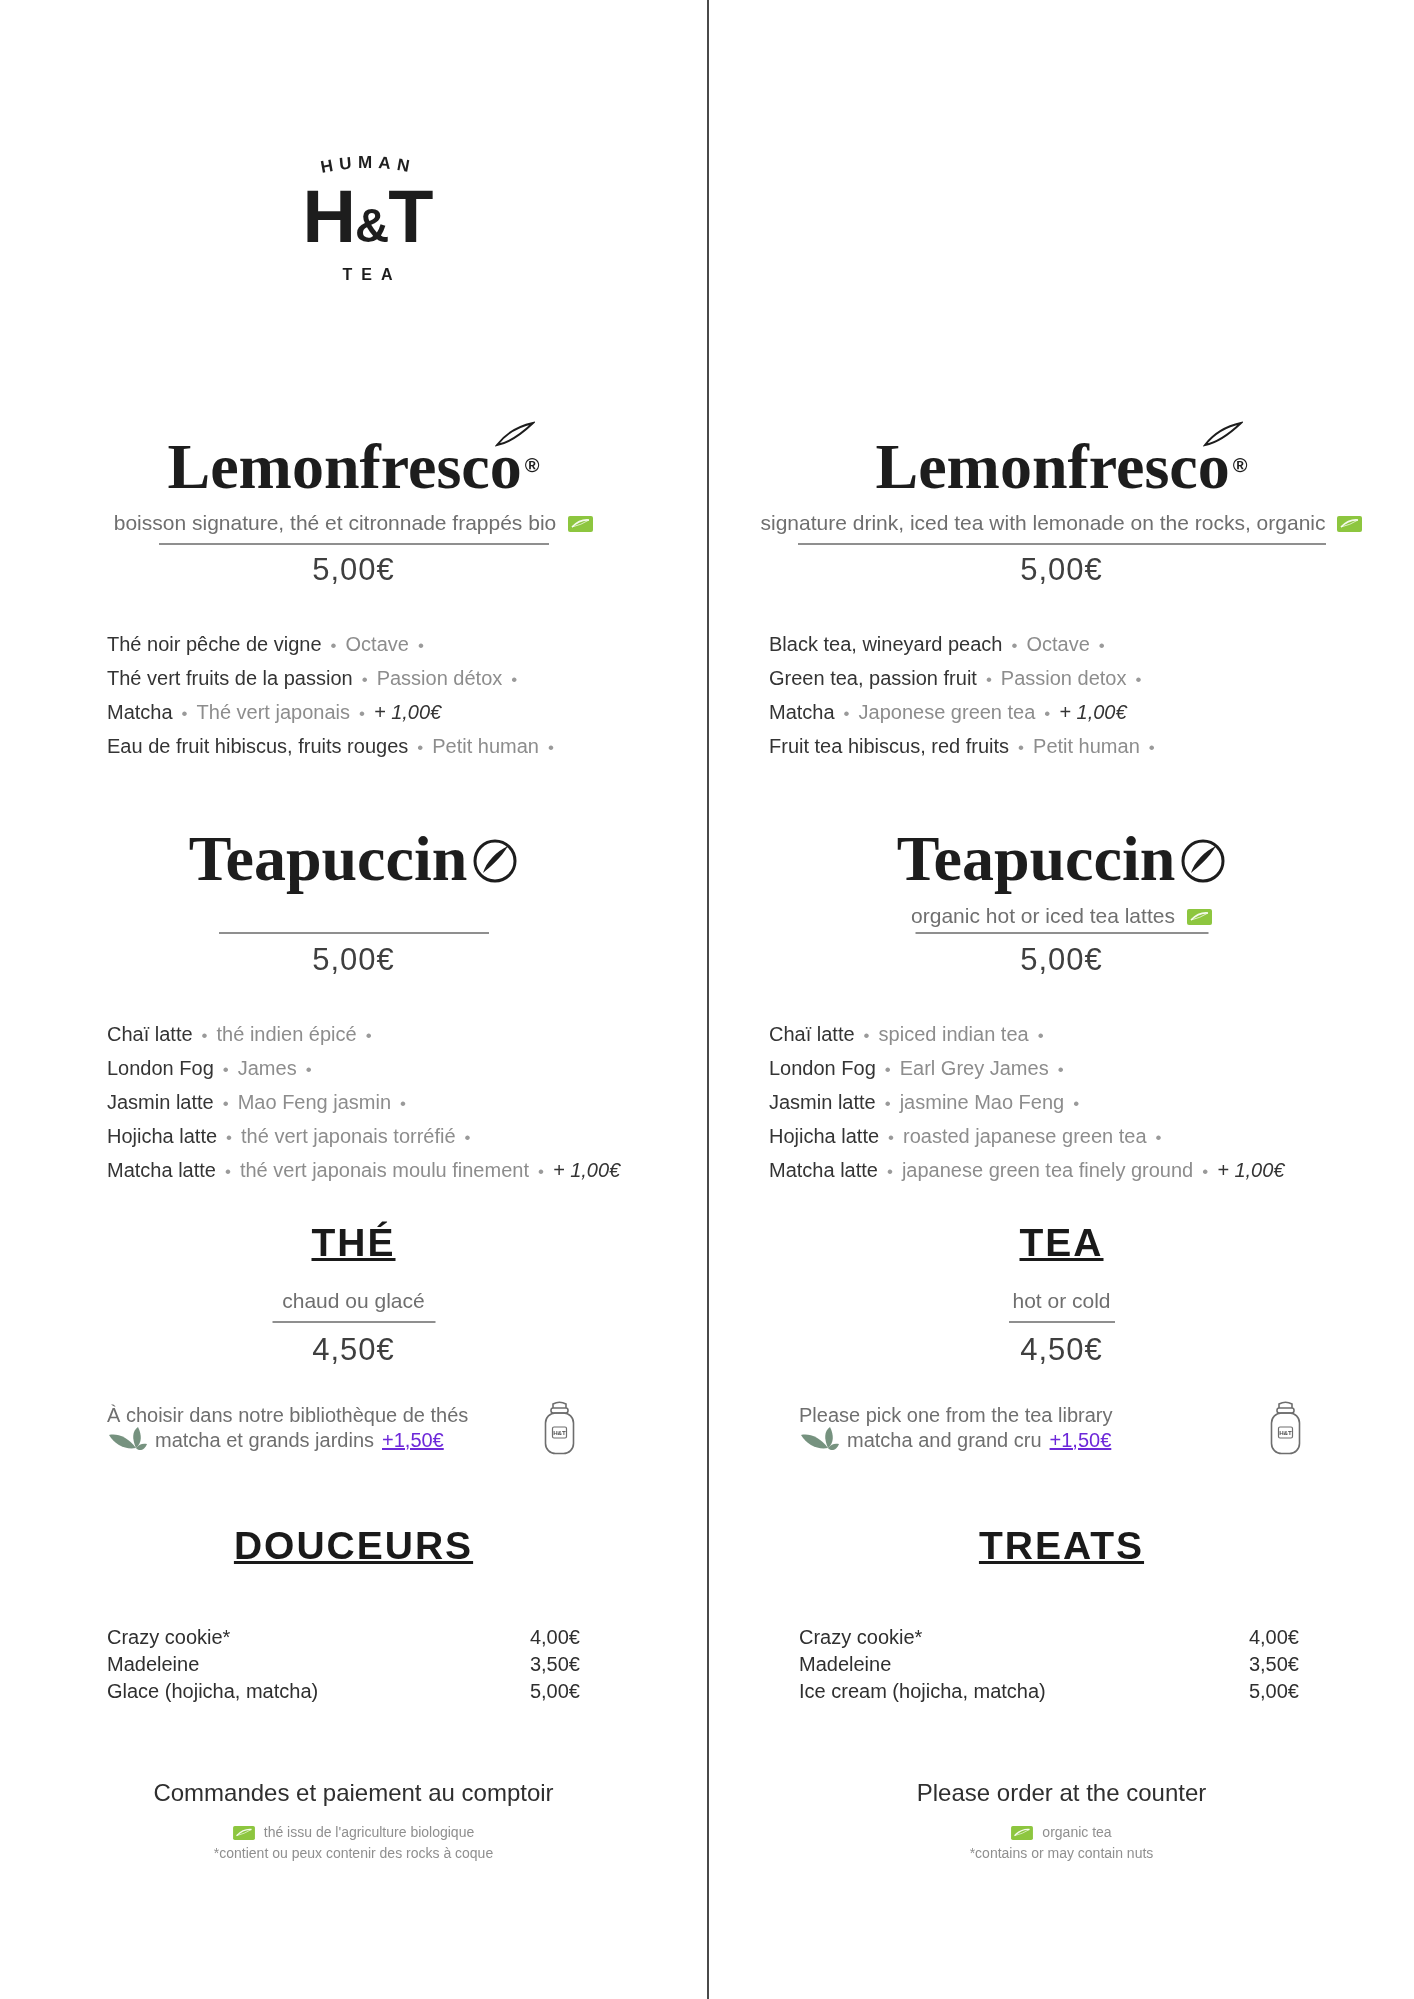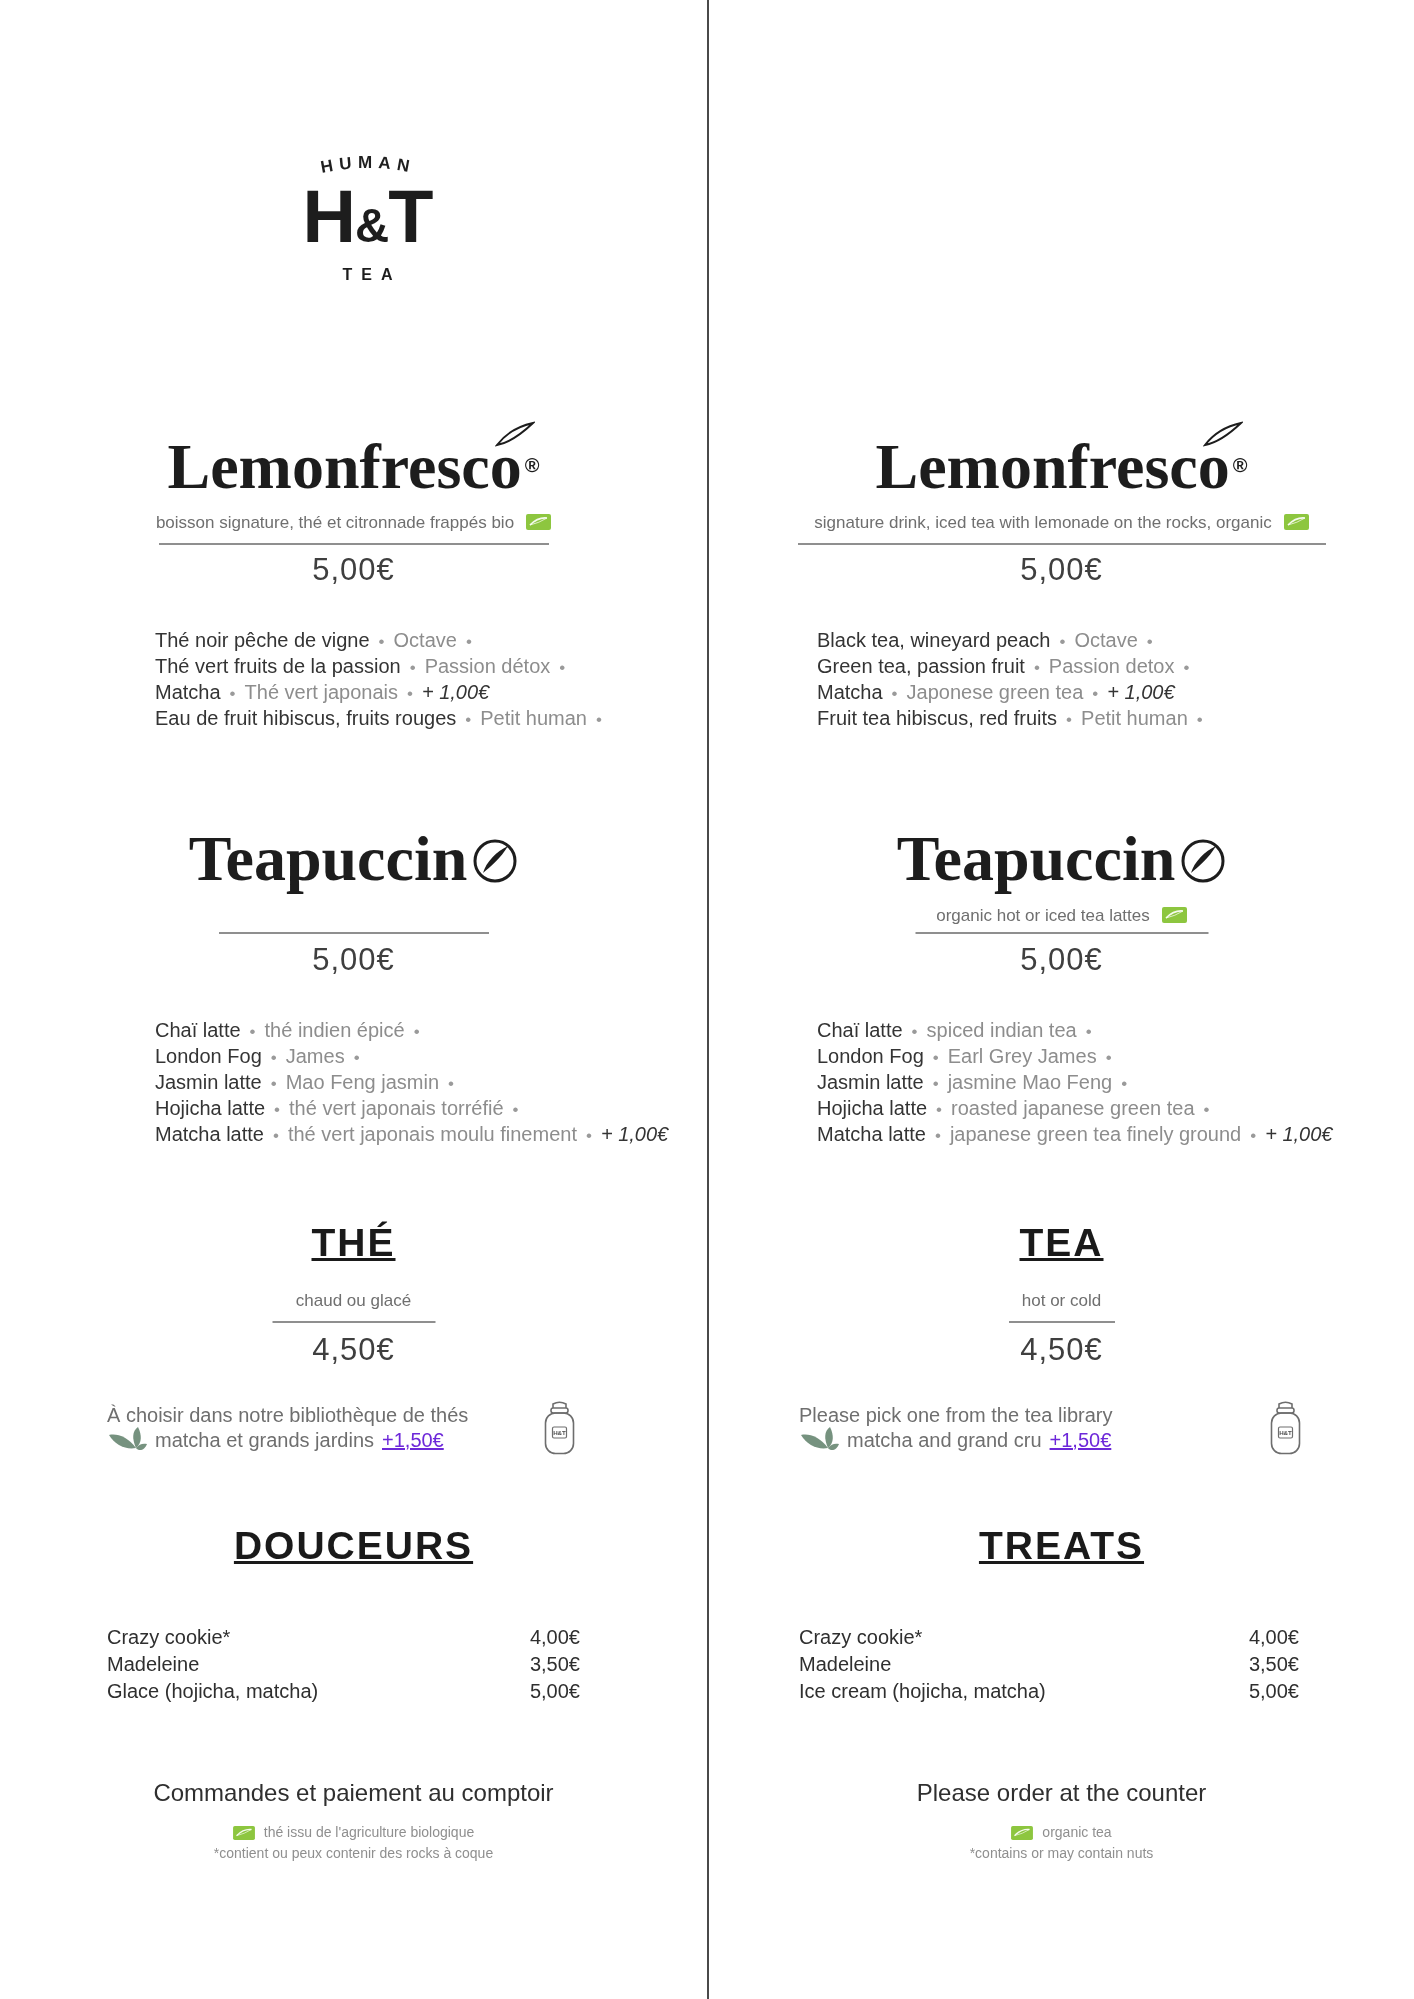--- a/index.html
+++ b/index.html
@@ -17,27 +17,27 @@
   .monogram{font-size:74px;line-height:66px;font-weight:700;letter-spacing:-1px;color:#1d1d1d;}
   .monogram .amp{font-size:0.64em;}
   .logo-word{font-size:16px;font-weight:700;letter-spacing:9px;text-indent:9px;margin-top:7px;color:#1d1d1d;}
 
   
   .d-title{text-align:center;font-family:"Liberation Serif","DejaVu Serif",serif;font-weight:700;font-size:64px;line-height:66px;color:#1d1d1d;white-space:nowrap;}
   .oleaf{position:relative;display:inline-block;}
   .oleaf-svg{position:absolute;top:-13px;left:5px;}
   .reg{font-size:20px;vertical-align:16px;margin-left:3px;font-family:"Liberation Sans",sans-serif;color:#1d1d1d;}
   .circle-o{display:inline-block;vertical-align:-4px;margin-left:5px;line-height:0;}
-  .d-sub{text-align:center;font-size:17px;line-height:26px;color:#6f6f6f;white-space:nowrap;}
+  .d-sub{text-align:center;font-size:21px;line-height:26px;color:#6f6f6f;white-space:nowrap;}
   .d-sub .bio{margin-left:12px;vertical-align:-2px;}
   .rule{position:absolute;left:50%;transform:translateX(-50%);height:2px;background:#8f8f8f;}
   .d-price{text-align:center;font-size:31px;line-height:40px;letter-spacing:1px;color:#3f3f3f;}
 
   
-  .items{font-size:20px;line-height:24px;white-space:nowrap;margin-left:48px;}
+  .items{font-size:20px;line-height:32px;white-space:nowrap;}
   .col-l .items{padding-left:107px;}
   .col-r .items{padding-left:60px;}
   .nm{color:#343434;}
   .ds{color:#8d8d8d;}
   .ex{color:#343434;font-style:italic;}
   .dot{color:#9a9a9a;margin:0 9px;font-size:17px;}
 
   
   .big{text-align:center;font-size:39px;line-height:44px;font-weight:700;letter-spacing:2px;color:#1a1a1a;text-decoration:underline;}
 

